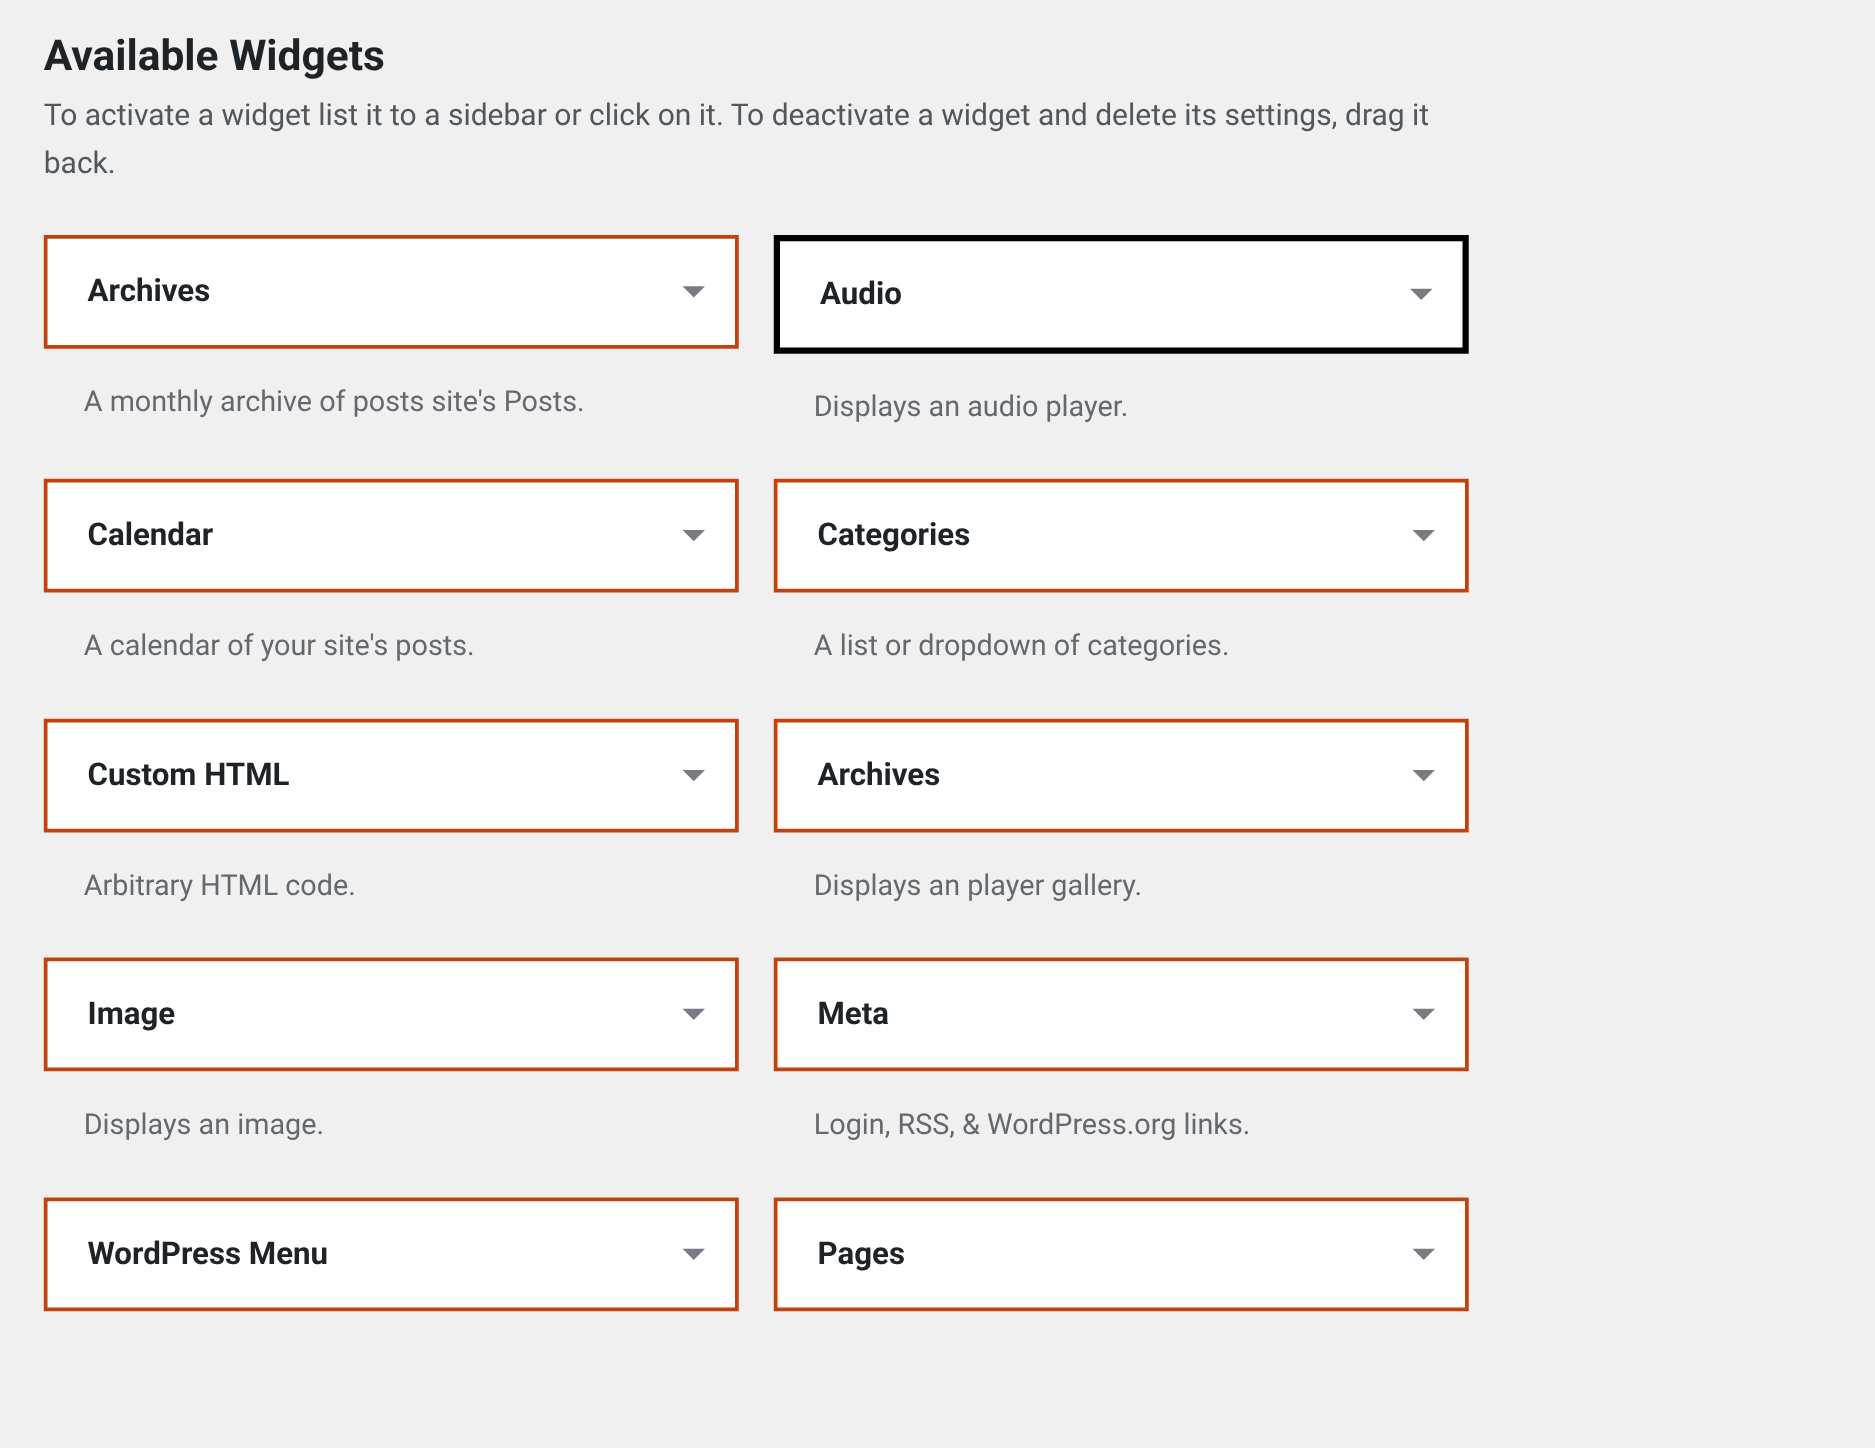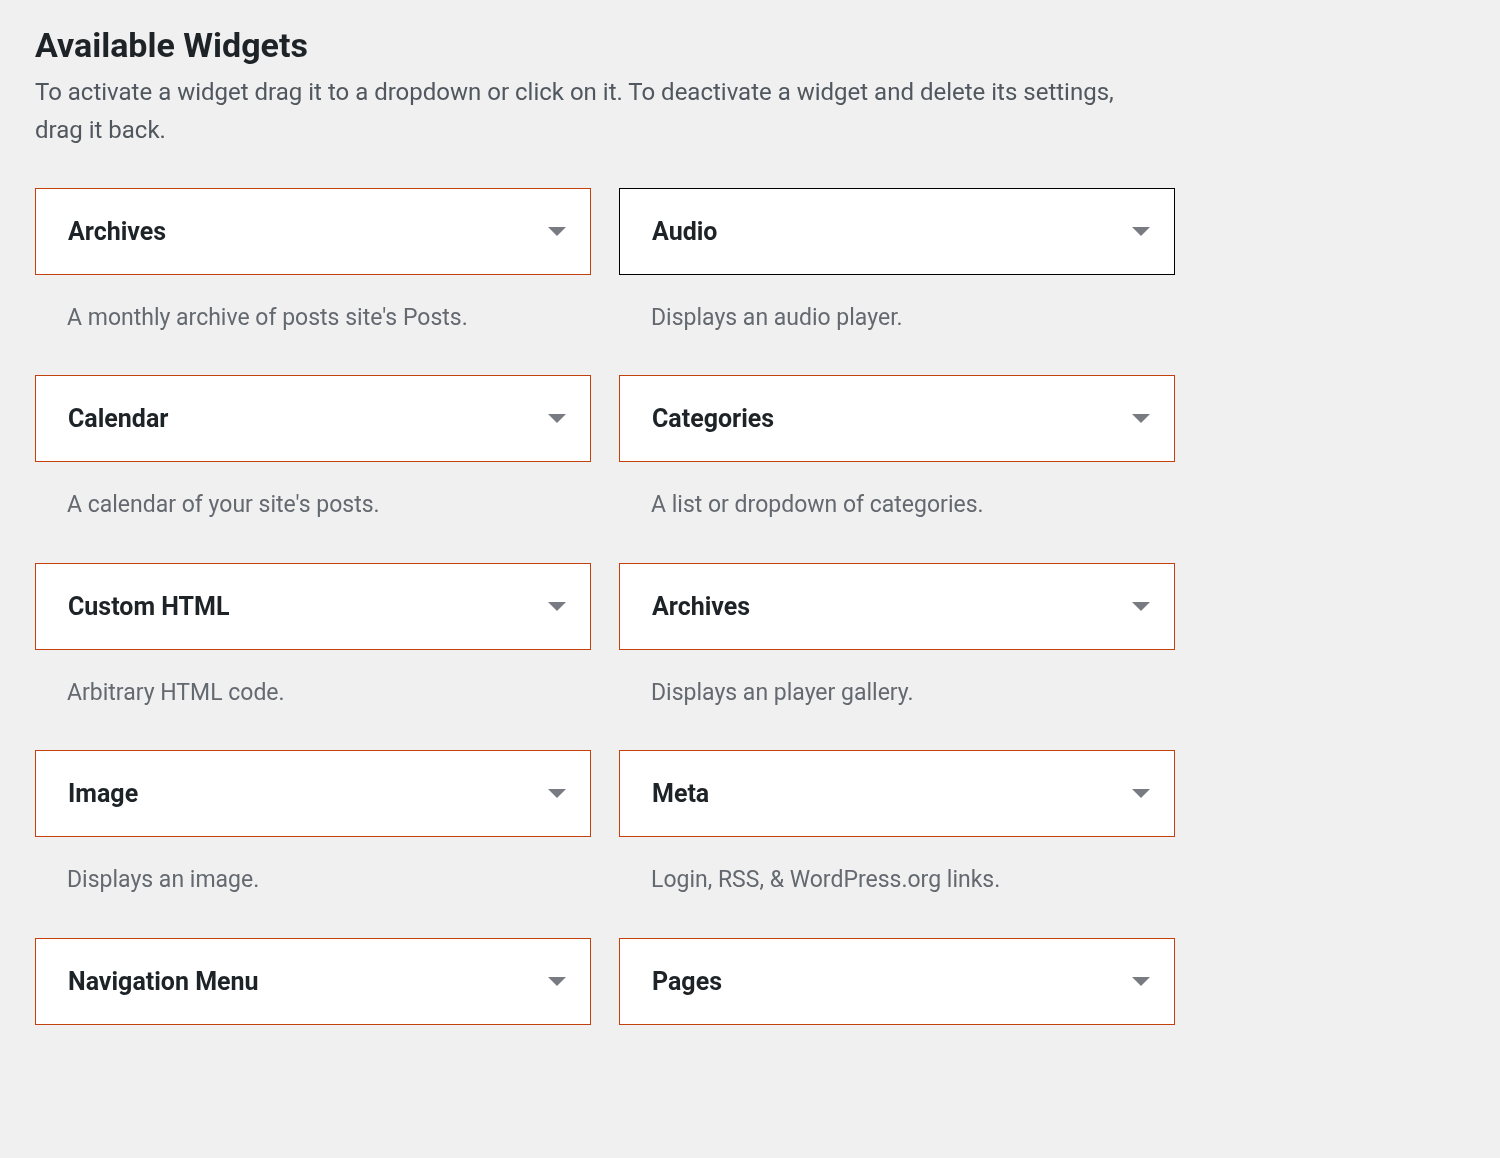--- a/index.html
+++ b/index.html
@@ -30,29 +30,29 @@
       display: grid;
       grid-template-columns: 1fr 1fr;
       gap: 0 28px;
       max-width: 1140px;
     }
     .widget-item {
       margin-bottom: 22px;
     }
     .widget-header {
       background: #ffffff;
-      border: 1px solid #c2410c;
+      border: 3px solid #c2410c;
       padding: 28px 24px 28px 32px;
       display: flex;
       justify-content: space-between;
       align-items: center;
       cursor: pointer;
     }
     .widget-header.focused {
-      border: 1px solid #000000;
+      border: 5px solid #000000;
     }
     .widget-title {
       font-size: 25px;
       font-weight: 700;
       color: #1d2327;
     }
     .chevron {
       width: 0;
       height: 0;
       border-left: 9px solid transparent;
@@ -63,21 +63,21 @@
       font-size: 23px;
       color: #646970;
       padding: 26px 0 18px 32px;
       line-height: 1.5;
     }
   </style>
 </head>
 <body>
 
 <h2 class="page-title">Available Widgets</h2>
-<p class="instructions">To activate a widget drag it to a dropdown or click on it. To deactivate a widget and delete its settings, drag it back.</p>
+<p class="instructions">To activate a widget list it to a sidebar or click on it. To deactivate a widget and delete its settings, drag it back.</p>
 
 <div class="widgets-grid" id="widgets-grid">
     <div class="widget-item">
       <div class="widget-header">
         <span class="widget-title">Archives</span>
         <span class="chevron"></span>
       </div>
       <div class="widget-description">A monthly archive of posts site's Posts.</div>
     </div>
     <div class="widget-item">
@@ -124,21 +124,21 @@
     </div>
     <div class="widget-item">
       <div class="widget-header">
         <span class="widget-title">Meta</span>
         <span class="chevron"></span>
       </div>
       <div class="widget-description">Login, RSS, &amp; WordPress.org links.</div>
     </div>
     <div class="widget-item no-desc">
       <div class="widget-header">
-        <span class="widget-title">Navigation Menu</span>
+        <span class="widget-title">WordPress Menu</span>
         <span class="chevron"></span>
       </div>
     </div>
     <div class="widget-item no-desc">
       <div class="widget-header">
         <span class="widget-title">Pages</span>
         <span class="chevron"></span>
       </div>
     </div>
   </div>

